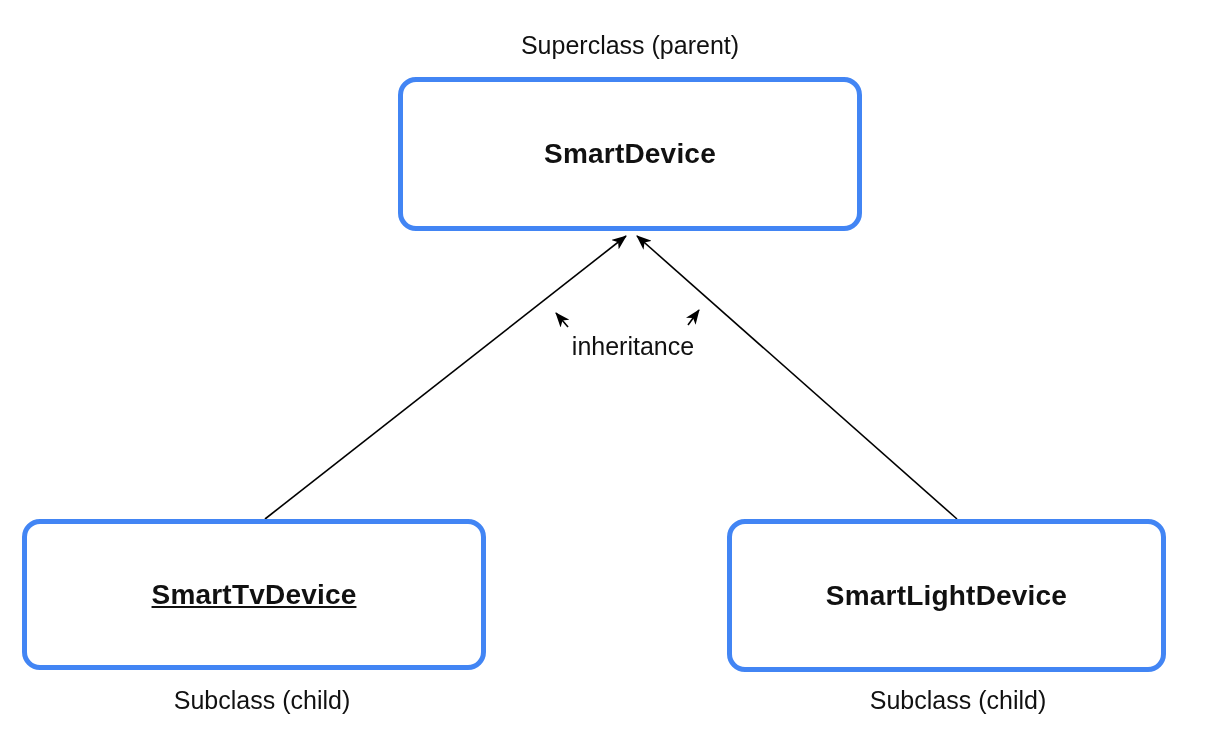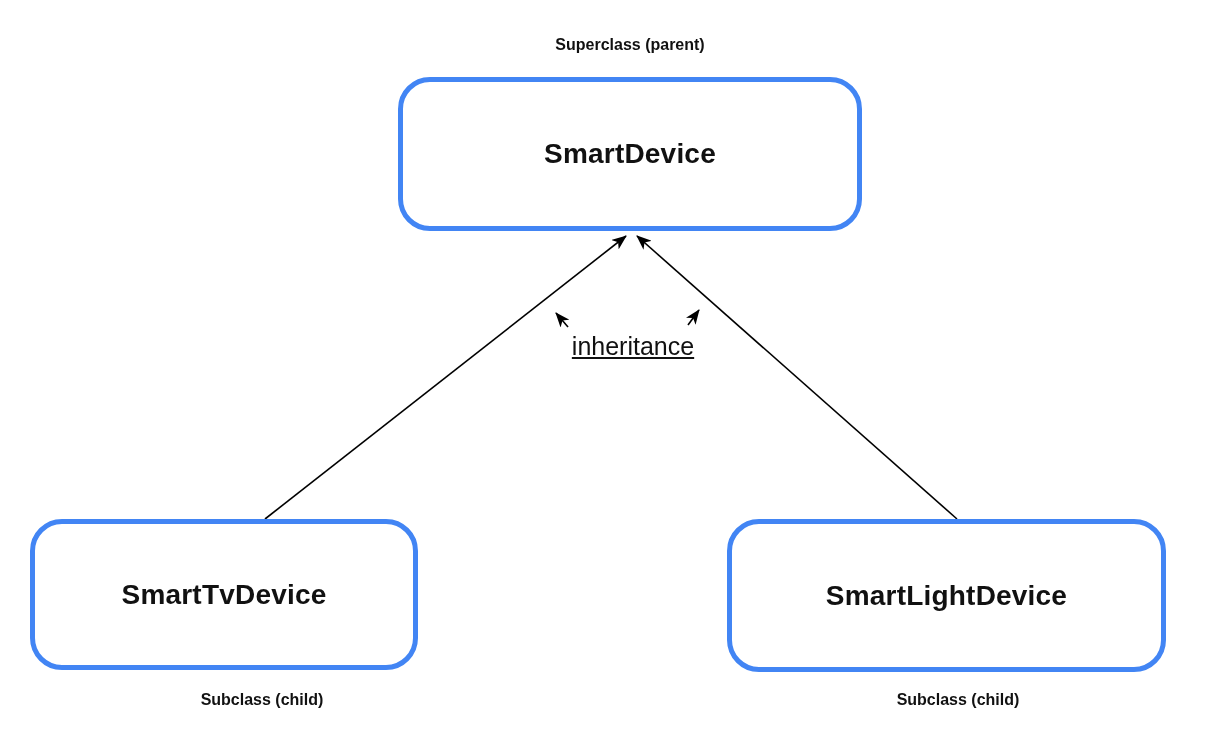--- a/index.html
+++ b/index.html
@@ -12,59 +12,58 @@
     width: 1222px;
     height: 750px;
     background: var(--background, #ffffff);
     font-family: "Liberation Sans", "DejaVu Sans", sans-serif;
     color: var(--text, #111111);
     overflow: hidden;
   }
   .caption {
     position: absolute;
     text-align: center;
-    font-size: 16px;
-    font-weight: 700;
+    font-size: 25px;
+    font-weight: 400;
     color: var(--text, #111111);
     line-height: 28px;
   }
   .caption.top    { left: 398px; top: 31px;  width: 464px; }
   .caption.left   { left: 30px;  top: 686px; width: 464px; }
   .caption.right  { left: 727px; top: 686px; width: 462px; }
 
   .class-box {
     position: absolute;
     box-sizing: border-box;
     border: 5px solid var(--box-border, #4285F4);
-    border-radius: 32px;
+    border-radius: 18px;
     background: #ffffff;
     display: flex;
     align-items: center;
     justify-content: center;
   }
   .class-box .class-title {
     font-size: 28px;
     font-weight: 700;
     letter-spacing: 0.2px;
     color: var(--text, #111111);
   }
   .box-super { left: 398px; top: 77px;  width: 464px; height: 154px; }
-  .box-tv    { left: 30px;  top: 519px; width: 388px; height: 151px; }
+  .box-tv    { left: 22px;  top: 519px; width: 464px; height: 151px; text-decoration: underline; }
   .box-light { left: 727px; top: 519px; width: 439px; height: 153px; }
 
   .arrow-label {
     position: absolute;
     left: 528px;
     top: 332px;
     width: 210px;
     text-align: center;
     font-size: 25px;
     font-weight: 400;
     color: var(--text, #111111);
-    text-decoration: underline;
   }
   svg.arrows {
     position: absolute;
     left: 0;
     top: 0;
     width: 1222px;
     height: 750px;
   }
 </style>
 </head>

